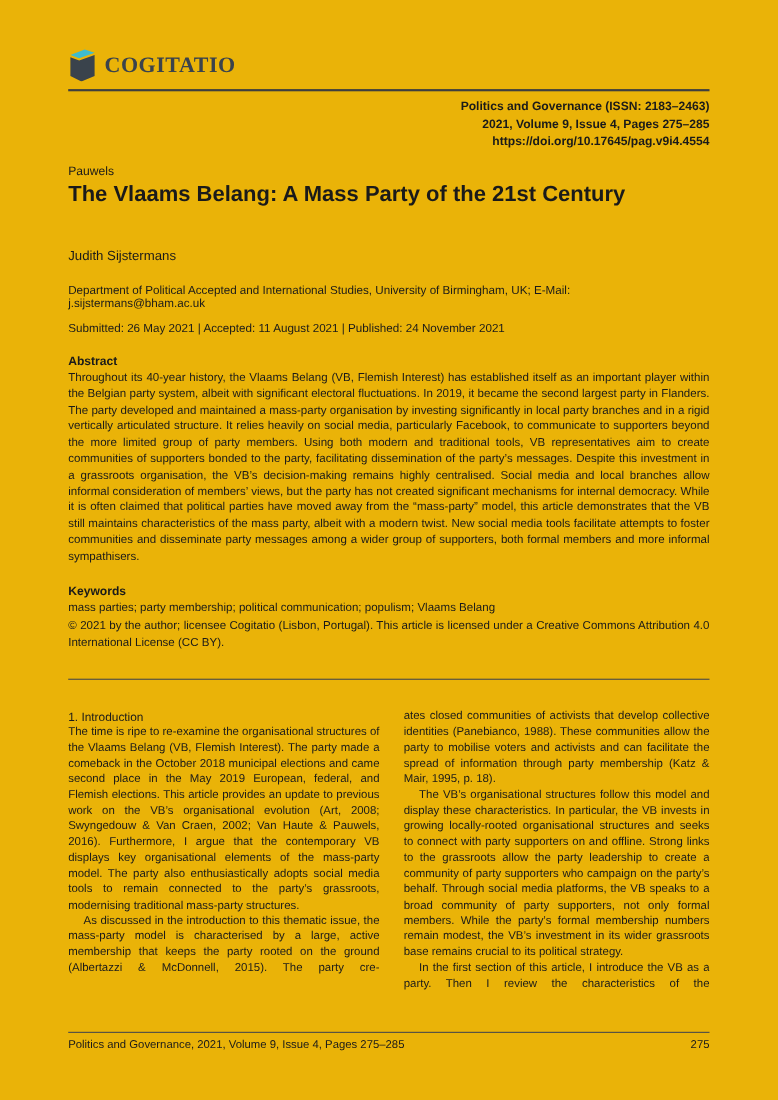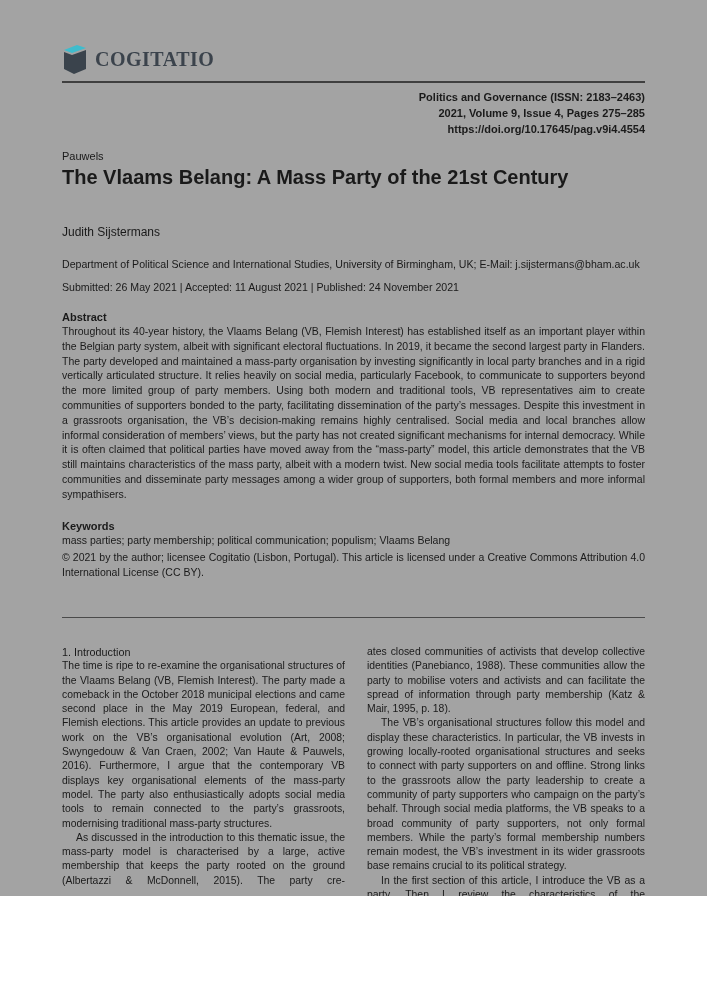--- a/index.html
+++ b/index.html
@@ -1,20 +1,20 @@
 <!DOCTYPE html>
 <html><head>
 <meta charset="utf-8">
 <style>
   html, body { margin: 0; padding: 0; background: #ffffff; }
   .page {
     position: relative;
     width: 707px;
-    height: 896px;
-    background: #a3a3a3;
+    height: 1000px;
+    background: #eab308;
     font-family: "Liberation Sans", sans-serif;
     color: #1a1a1a;
     overflow: hidden;
     margin: 0 auto;
   }
   .content { padding: 0 62px; }
 
   
   .logo-row { padding-top: 44px; display: flex; align-items: center; gap: 7px; }
   .logo-icon { width: 26px; height: 30px; flex: 0 0 auto; }
@@ -97,21 +97,21 @@
 
     <div class="journal-info">
       <span class="doi-line">Politics and Governance (ISSN: 2183–2463)</span>
       <span class="doi-line">2021, Volume 9, Issue 4, Pages 275–285</span>
       <span class="doi-line">https://doi.org/10.17645/pag.v9i4.4554</span>
     </div>
 
     <div class="kicker">Pauwels</div>
     <div class="title">The Vlaams Belang: A Mass Party of the 21st Century</div>
     <div class="author">Judith Sijstermans</div>
-    <div class="affiliation">Department of Political Science and International Studies, University of Birmingham, UK; E-Mail: j.sijstermans@bham.ac.uk</div>
+    <div class="affiliation">Department of Political Accepted and International Studies, University of Birmingham, UK; E-Mail: j.sijstermans@bham.ac.uk</div>
     <div class="dates">Submitted: 26 May 2021 | Accepted: 11 August 2021 | Published: 24 November 2021</div>
 
     <div class="section-heading">Abstract</div>
     <p class="front-text">Throughout its 40-year history, the Vlaams Belang (VB, Flemish Interest) has established itself as an important player within the Belgian party system, albeit with significant electoral fluctuations. In 2019, it became the second largest party in Flanders. The party developed and maintained a mass-party organisation by investing significantly in local party branches and in a rigid vertically articulated structure. It relies heavily on social media, particularly Facebook, to communicate to supporters beyond the more limited group of party members. Using both modern and traditional tools, VB representatives aim to create communities of supporters bonded to the party, facilitating dissemination of the party’s messages. Despite this investment in a grassroots organisation, the VB’s decision-making remains highly centralised. Social media and local branches allow informal consideration of members’ views, but the party has not created significant mechanisms for internal democracy. While it is often claimed that political parties have moved away from the “mass-party” model, this article demonstrates that the VB still maintains characteristics of the mass party, albeit with a modern twist. New social media tools facilitate attempts to foster communities and disseminate party messages among a wider group of supporters, both formal members and more informal sympathisers.</p>
 
     <div class="section-heading">Keywords</div>
     <p class="front-text no-justify">mass parties; party membership; political communication; populism; Vlaams Belang</p>
 
 
     <div class="section-heading" style="margin-top:17px;"></div>
@@ -128,15 +128,16 @@
       </div>
       <div class="col col-right">
         <p>ates closed communities of activists that develop collective identities (Panebianco, 1988). These communities allow the party to mobilise voters and activists and can facilitate the spread of information through party membership (Katz &amp; Mair, 1995, p. 18).</p>
         <p class="indent">The VB’s organisational structures follow this model and display these characteristics. In particular, the VB invests in growing locally-rooted organisational structures and seeks to connect with party supporters on and offline. Strong links to the grassroots allow the party leadership to create a community of party supporters who campaign on the party’s behalf. Through social media platforms, the VB speaks to a broad community of party supporters, not only formal members. While the party’s formal membership numbers remain modest, the VB’s investment in its wider grassroots base remains crucial to its political strategy.</p>
         <p class="indent continues">In the first section of this article, I introduce the VB as a party. Then I review the characteristics of the</p>
       </div>
     </div>
   </div>
 
   <div class="footer">
+    <span>Politics and Governance, 2021, Volume 9, Issue 4, Pages 275–285</span>
     <span>275</span>
   </div>
 </div>
 
 </body></html>

